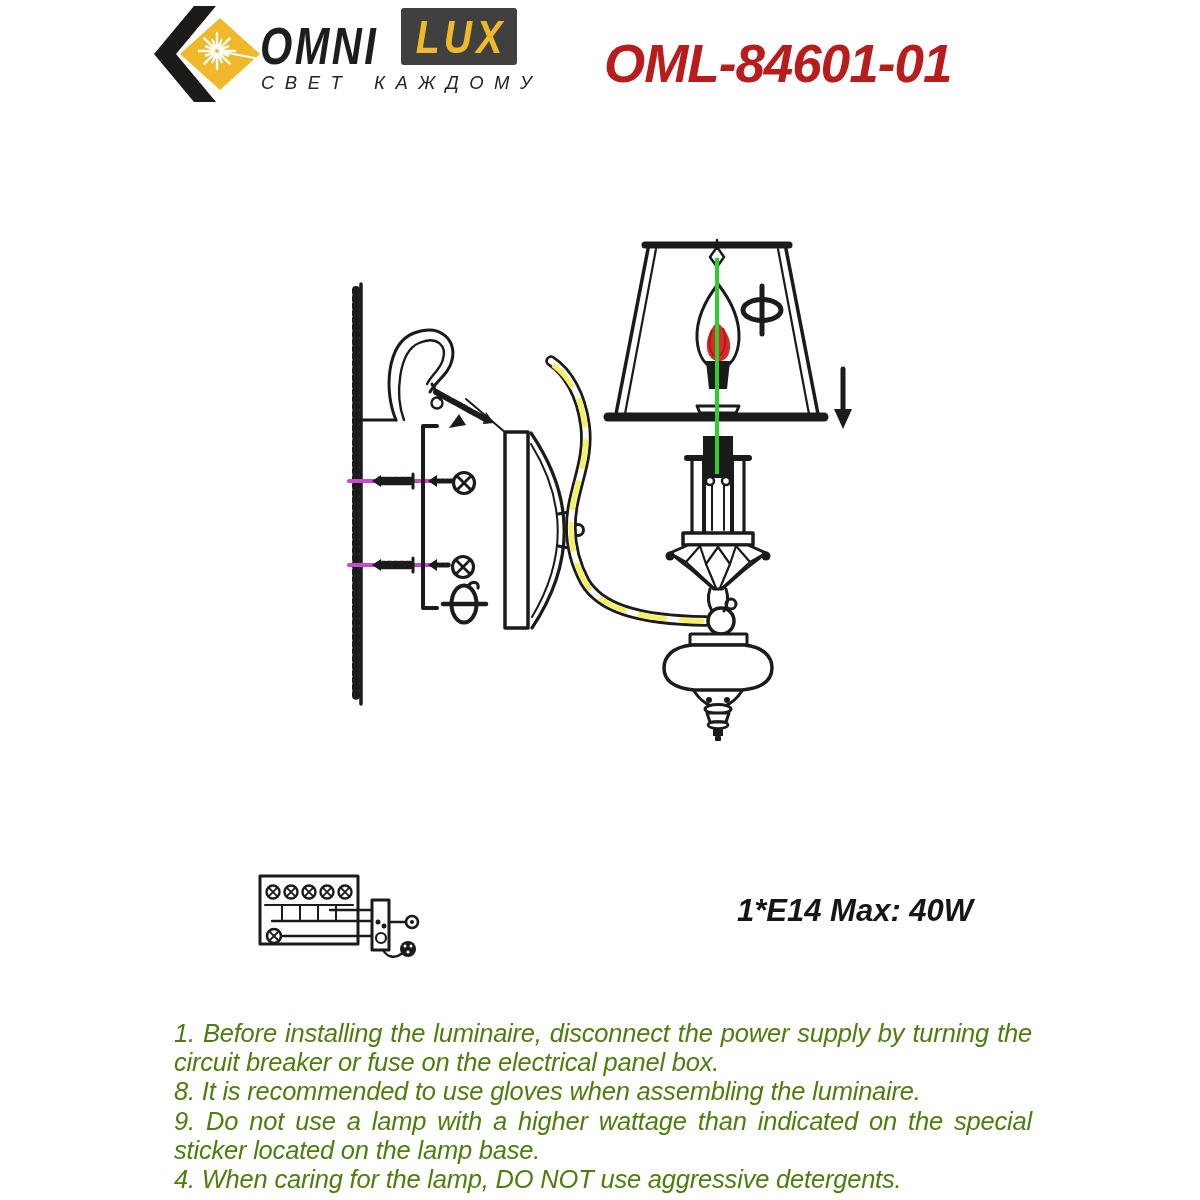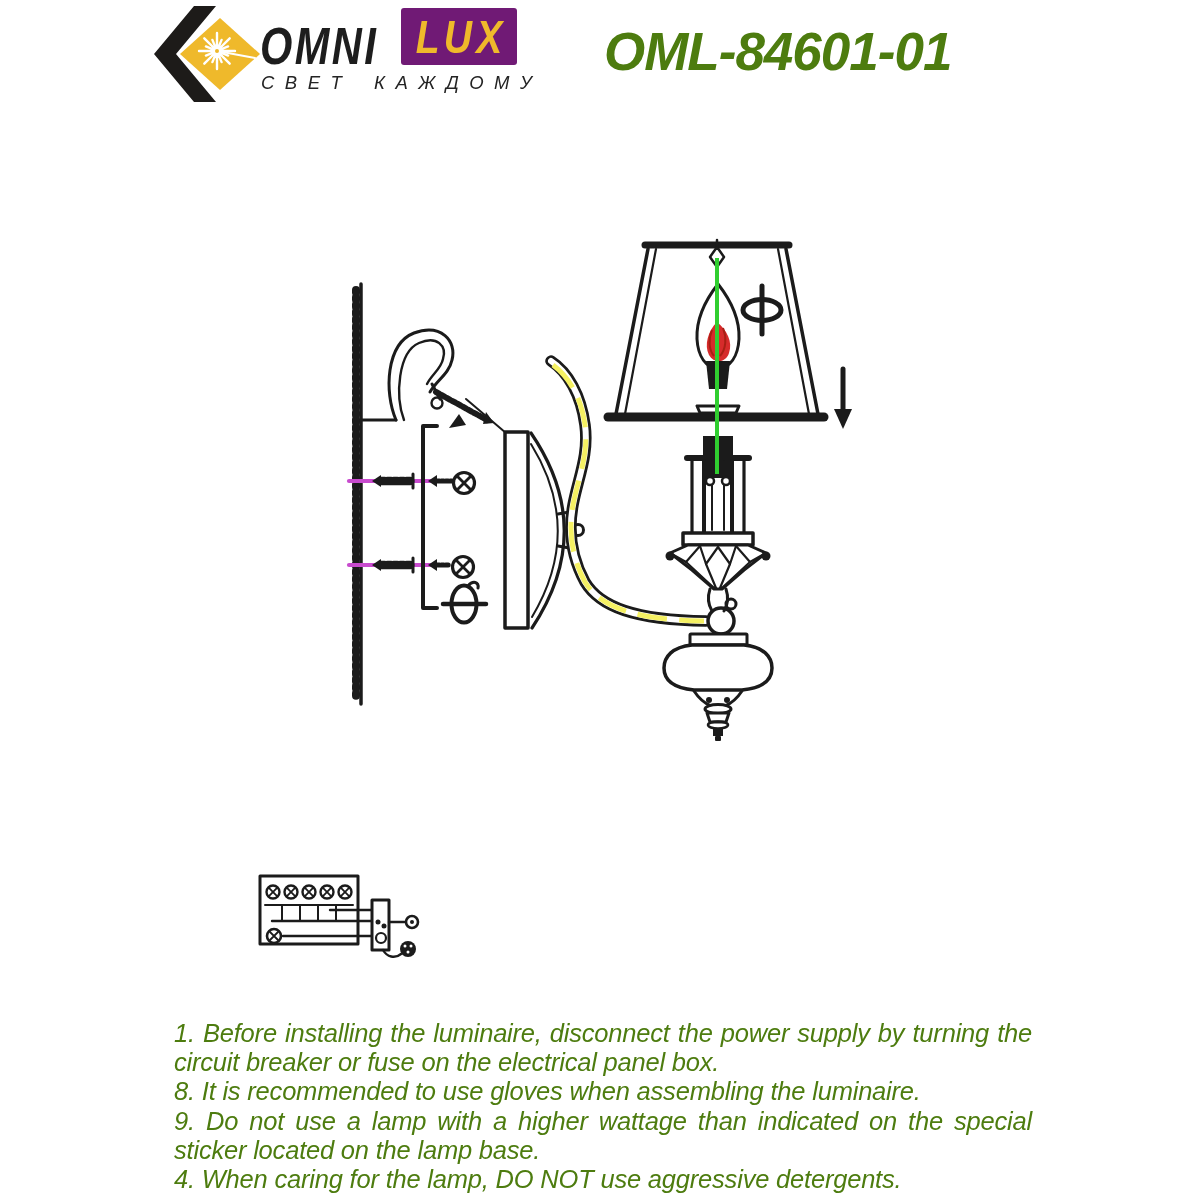--- a/index.html
+++ b/index.html
@@ -8,28 +8,28 @@
   }
   *{box-sizing:border-box; margin:0; padding:0;}
   html,body{background:#ffffff;}
   .page{position:relative; width:1068px; height:1200px; background:#fff; overflow:hidden;
         font-family:"Liberation Sans", sans-serif; color:#222;font-style:italic;}
   
   .logo-icon{position:absolute; left:152px; top:6px; width:112px; height:96px;}
   .omni-word{position:absolute; left:260px; top:20px; font-size:52px; line-height:52px;
              font-weight:700; letter-spacing:3px; color:#1d1d1d;
              transform:scaleX(.8); transform-origin:left center; white-space:nowrap;}
-  .lux-box{position:absolute; left:401px; top:8px; width:116px; height:57px; background:#701a75;
+  .lux-box{position:absolute; left:401px; top:8px; width:116px; height:57px; background:#404040;
            border-radius:3px; display:flex; align-items:center; justify-content:center;}
   .lux-word{font-size:46px; font-weight:700; letter-spacing:5px; color:var(--brand-yellow);
             transform:scaleX(.85); white-space:nowrap; padding-left:4px;}
   .tagline{position:absolute; left:261px; top:72px; font-size:18.5px; font-weight:400;
            letter-spacing:10.5px; word-spacing:6px; color:#242424; white-space:nowrap;text-align:center;}
-  .model{position:absolute; left:604px; top:24px; font-size:53px; line-height:56px;
-         font-weight:700; letter-spacing:-1px; color:#4d7c0f; white-space:nowrap;}
+  .model{position:absolute; left:604px; top:36px; font-size:53px; line-height:56px;
+         font-weight:700; letter-spacing:-1px; color:#b91c1c; white-space:nowrap;}
   
   .diagram{position:absolute; left:325px; top:232px; width:560px; height:560px;}
   .wiring{position:absolute; left:246px; top:860px; width:190px; height:108px;}
   svg .k{stroke:var(--ink); fill:none; stroke-linecap:round; stroke-linejoin:round;}
   svg .fill{fill:var(--ink); stroke:none;}
   svg .wfill{fill:#fff;}
   
   .spec{position:absolute; left:737px; top:893px; font-size:31px; font-weight:700;
         color:#161616; white-space:nowrap;}
   .instructions{position:absolute; left:174px; top:1019px; width:858px;}
@@ -261,20 +261,21 @@
     </g>
     <path class="k" d="M383,950 C387,957 395,959 401,954" stroke-width="2.4"></path>
     <g>
       <circle cx="408" cy="949" r="8" fill="var(--ink)"></circle>
       <circle cx="405" cy="946" r="1.5" fill="#fff"></circle>
       <circle cx="411" cy="946" r="1.5" fill="#fff"></circle>
       <circle cx="408" cy="952" r="1.5" fill="#fff"></circle>
     </g>
   </svg>
 
+  <div class="spec">1*E14 Max: 40W</div>
 
   <div class="instructions">
     <p>1. Before installing the luminaire, disconnect the power supply by turning the circuit breaker or fuse on the electrical panel box.</p>
     <p>8. It is recommended to use gloves when assembling the luminaire.</p>
     <p>9. Do not use a lamp with a higher wattage than indicated on the special sticker located on the lamp base.</p>
     <p>4. When caring for the lamp, DO NOT use aggressive detergents.</p>
   </div>
 
 </div>
 

